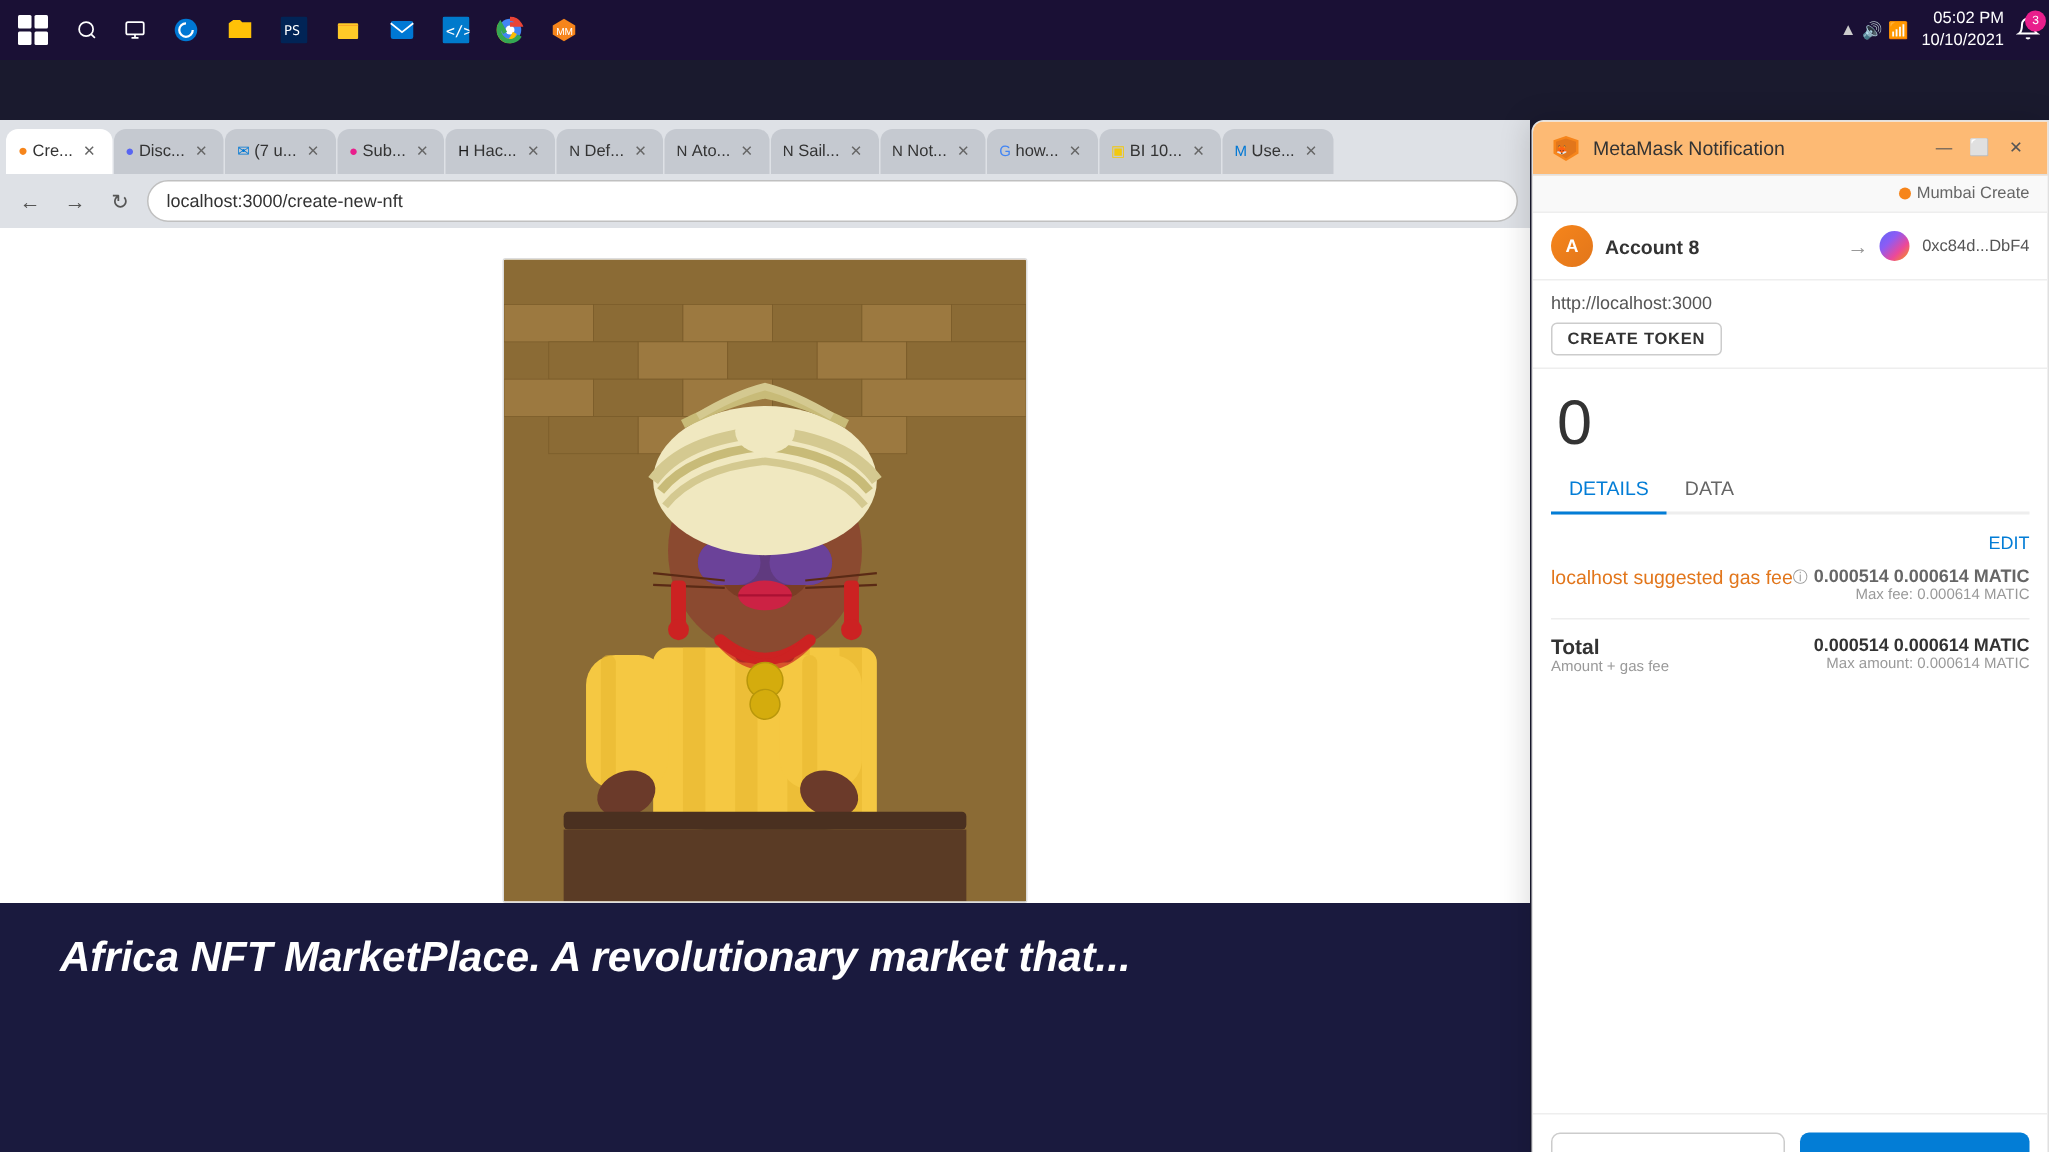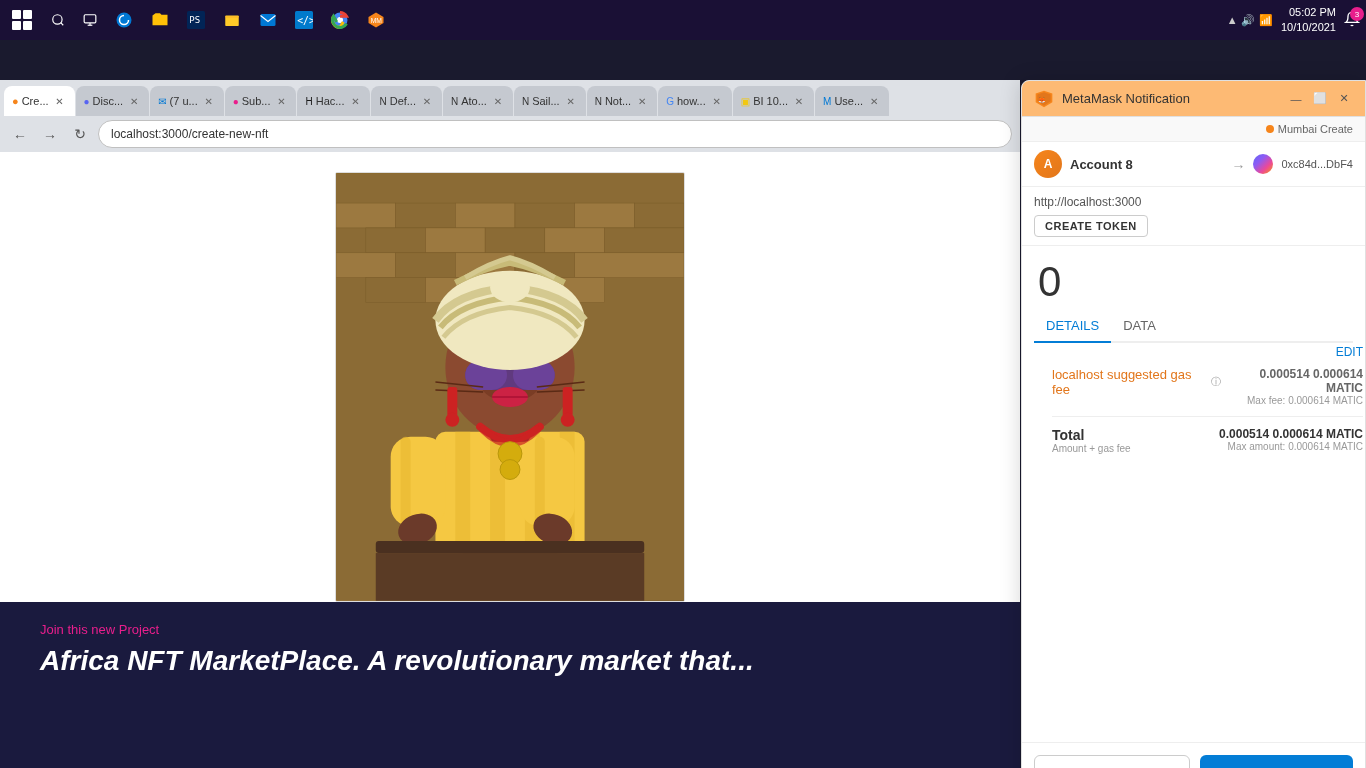--- a/index.html
+++ b/index.html
@@ -291,23 +291,22 @@
       color: #666;
       border-bottom: 2px solid transparent;
       margin-bottom: -2px;
     }
     .mm-tab.active {
       color: #037DD6;
       border-bottom-color: #037DD6;
     }
 
     .mm-details {
-      padding: 2px;
+      padding: 12px;
       flex: 1;
-      margin-left: 28px;
     }
 
     .mm-edit-row {
       display: flex; justify-content: flex-end; margin-bottom: 8px;
     }
     .mm-edit-link { color: #037DD6; font-size: 12px; cursor: pointer; }
 
     .mm-fee-row {
       display: flex;
       justify-content: space-between;
@@ -618,21 +617,20 @@
             <circle cx="175" cy="298" r="10" fill="#D4AC0D" stroke="#B8960A" stroke-width="1"></circle>
 
             <rect x="40" y="370" width="270" height="12" rx="3" fill="#4A3020"></rect>
             <rect x="40" y="382" width="270" height="48" rx="0" fill="#5A3B25"></rect>
           </svg>
         </div>
       </div>
 
 
       <div class="footer-section">
-        <p class="footer-tagline">Join this new Project</p>
         <p class="footer-heading">Africa NFT MarketPlace. A revolutionary market that...</p>
       </div>
     </div>
   </div>
 
   <div class="metamask-notification">
 
     <div class="mm-titlebar">
 
       <svg class="mm-logo" viewBox="0 0 36 36">

